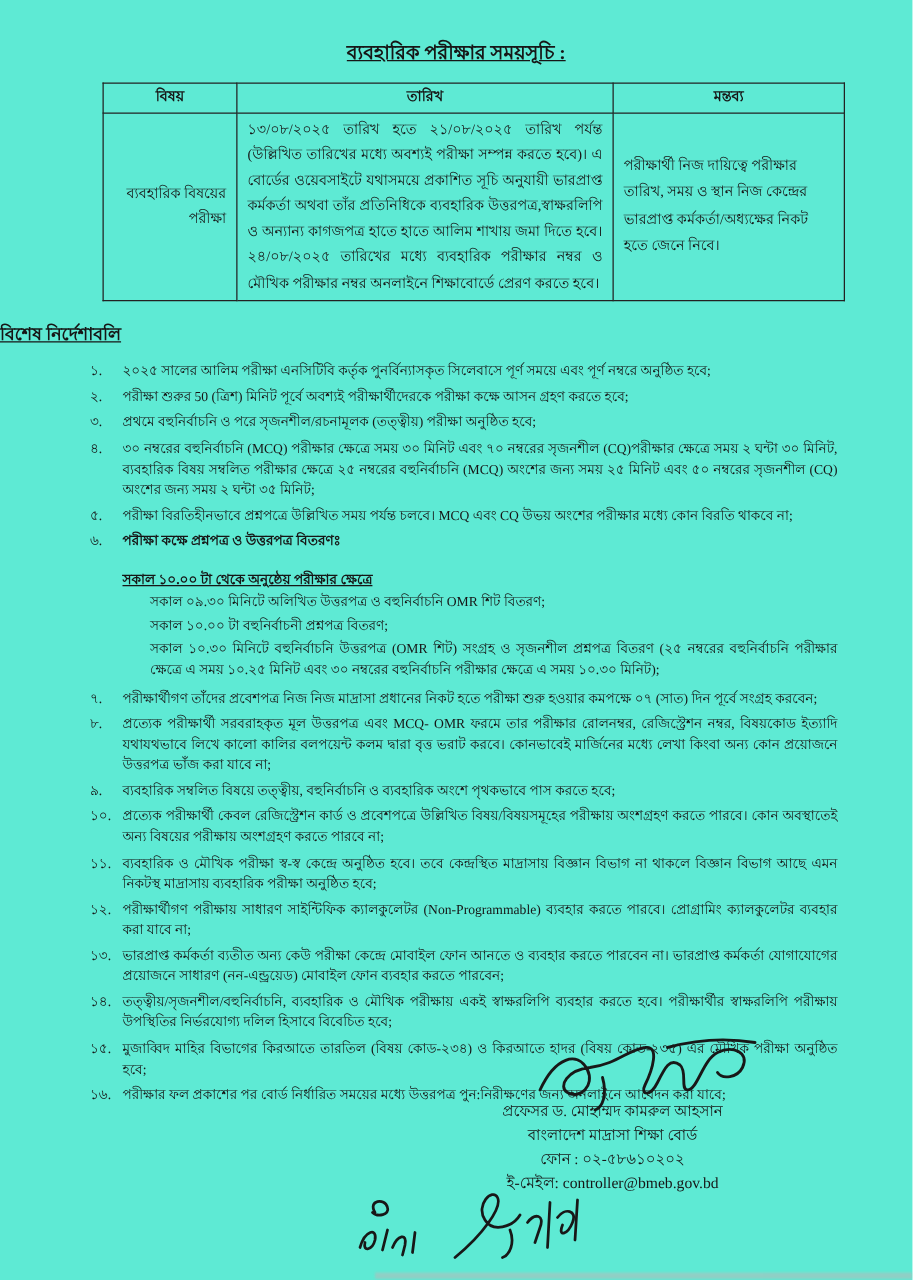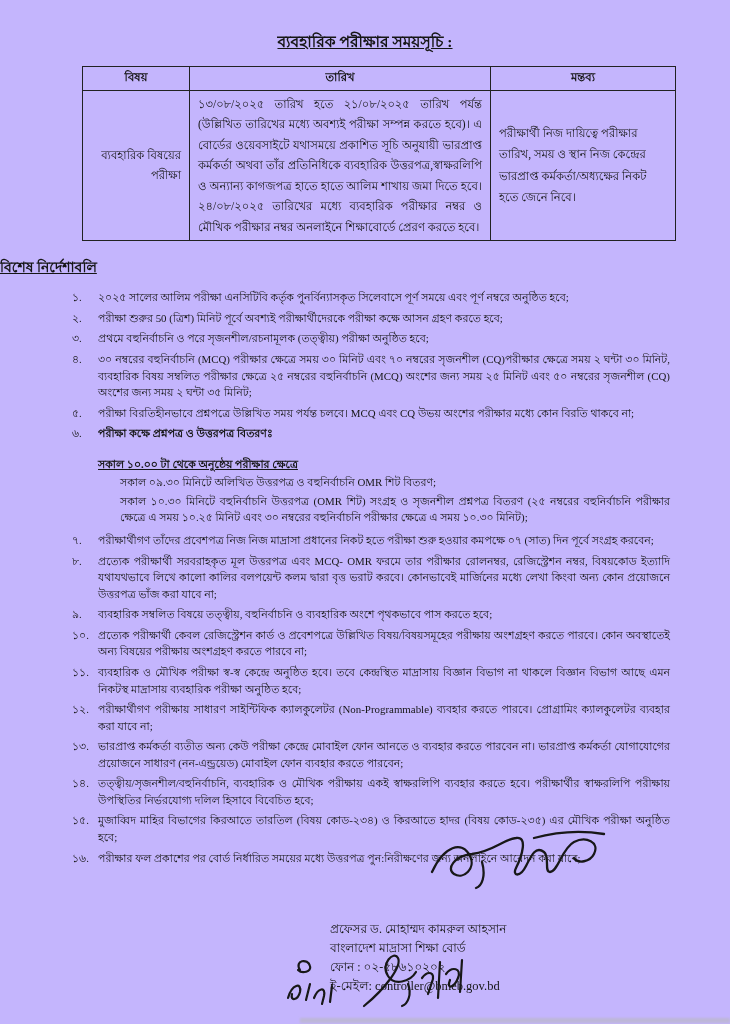--- a/index.html
+++ b/index.html
@@ -1,20 +1,20 @@
 <!DOCTYPE html>
 <html><head>
 <meta charset="utf-8">
 <style>
   html, body { margin: 0; padding: 0; background: #ffffff; }
   .page {
     position: relative;
     width: 730px;
     height: 1024px;
-    background: #c4b5fd;
+    background: #5eead4;
     font-family: "Liberation Serif", "DejaVu Serif", serif;
     color: #161616;
     overflow: hidden;
     box-sizing: border-box;
     padding-top: 30px;
   }
   .title {
     text-align: center;
     font-size: 15.5px;
     font-weight: bold;
@@ -75,24 +75,23 @@
   .subitem {
     padding-left: 22px;
     margin-bottom: 2px;
     text-align: justify;
   }
   .sig-block {
     position: absolute;
     left: 330px;
     top: 880px;
     width: 320px;
-    text-align: left;
+    text-align: center;
     font-size: 12px;
     line-height: 19px;
-    margin-top: 40px;
   }
   .sig-block .email { font-size: 12.5px; }
   .scribble { position: absolute; }
   .scribble-main { left: 422px; top: 826px; }
   .scribble-left { left: 280px; top: 956px; }
   .scribble-right { left: 358px; top: 946px; }
   .scan-band {
     position: absolute;
     left: 300px;
     right: 0;
@@ -150,20 +149,21 @@
       <span class="num">৫.</span>
       <span class="txt">পরীক্ষা বিরতিহীনভাবে প্রশ্নপত্রে উল্লিখিত সময় পর্যন্ত চলবে। MCQ এবং CQ উভয় অংশের পরীক্ষার মধ্যে কোন বিরতি থাকবে না;</span>
     </div>
     <div class="item">
       <span class="num">৬.</span>
       <div class="txt">
         <div class="bold">পরীক্ষা কক্ষে প্রশ্নপত্র ও উত্তরপত্র বিতরণঃ</div>
         <div class="subblock">
           <div class="subhead">সকাল ১০.০০ টা থেকে অনুষ্ঠেয় পরীক্ষার ক্ষেত্রে</div>
           <div class="subitem">সকাল ০৯.৩০ মিনিটে অলিখিত উত্তরপত্র ও বহুনির্বাচনি OMR শিট বিতরণ;</div>
+          <div class="subitem">সকাল ১০.০০ টা বহুনির্বাচনী প্রশ্নপত্র বিতরণ;</div>
           <div class="subitem">সকাল ১০.৩০ মিনিটে বহুনির্বাচনি উত্তরপত্র (OMR শিট) সংগ্রহ ও সৃজনশীল প্রশ্নপত্র বিতরণ (২৫ নম্বরের বহুনির্বাচনি পরীক্ষার ক্ষেত্রে এ সময় ১০.২৫ মিনিট এবং ৩০ নম্বরের বহুনির্বাচনি পরীক্ষার ক্ষেত্রে এ সময় ১০.৩০ মিনিট);</div>
         </div>
       </div>
     </div>
     <div class="item">
       <span class="num">৭.</span>
       <span class="txt">পরীক্ষার্থীগণ তাঁদের প্রবেশপত্র নিজ নিজ মাদ্রাসা প্রধানের নিকট হতে পরীক্ষা শুরু হওয়ার কমপক্ষে ০৭ (সাত) দিন পূর্বে সংগ্রহ করবেন;</span>
     </div>
     <div class="item">
       <span class="num">৮.</span>

